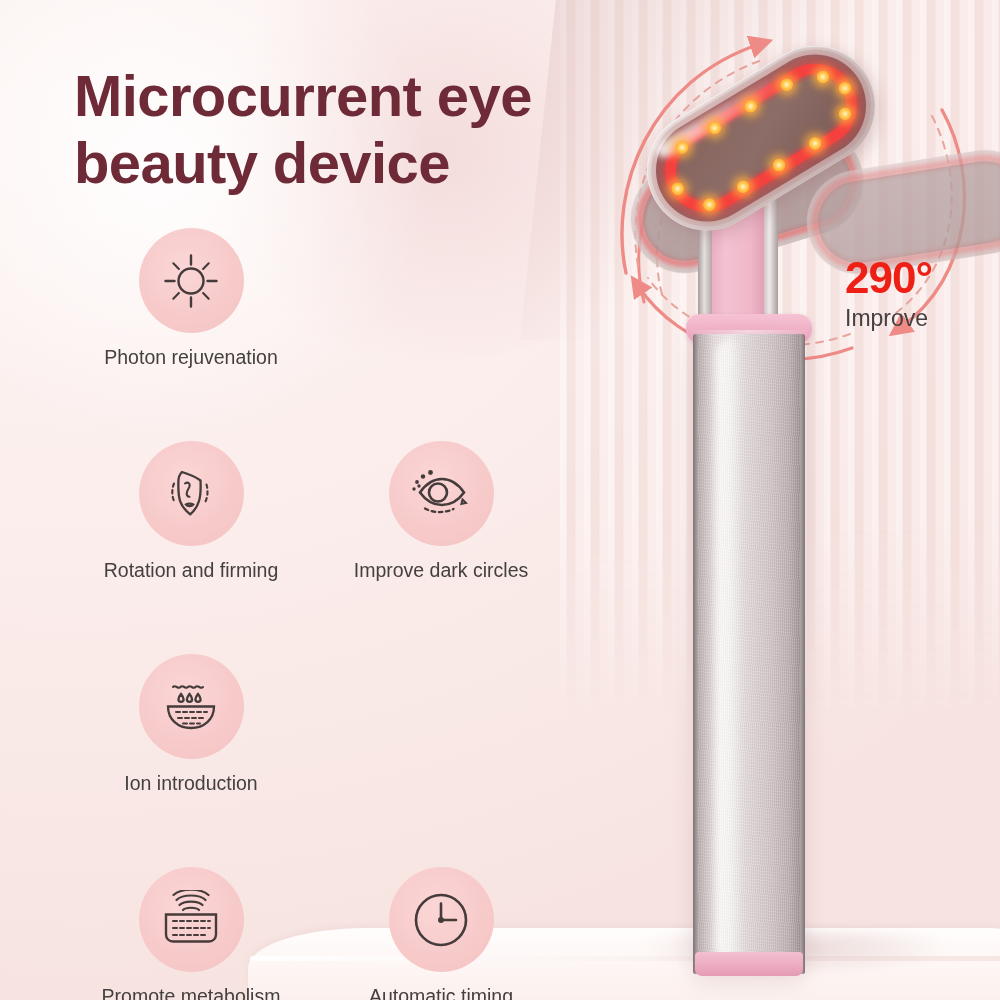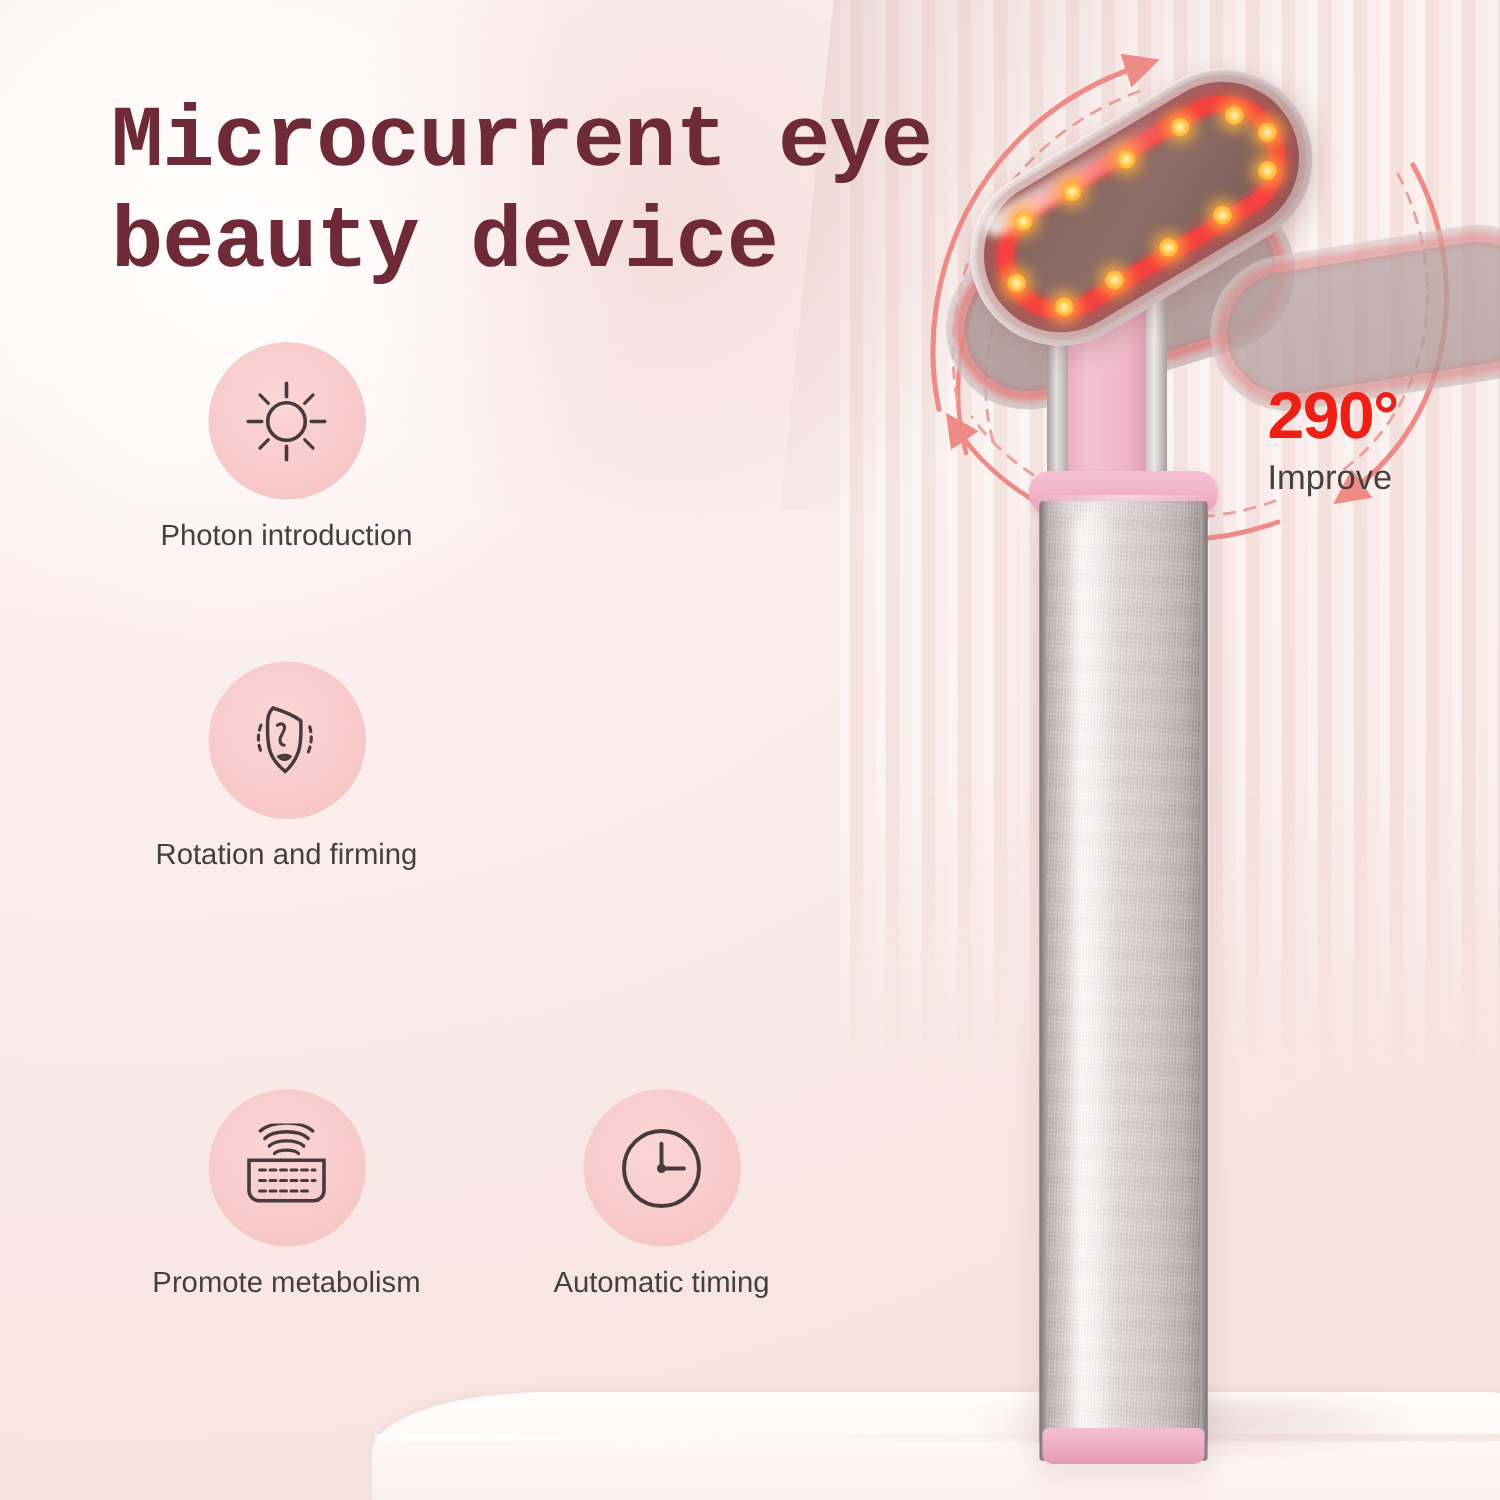--- a/index.html
+++ b/index.html
@@ -43,21 +43,21 @@
   .pedestal-edge{position:absolute;left:250px;top:956px;width:776px;height:5px;
     background:linear-gradient(90deg,rgba(255,255,255,.95),rgba(244,226,223,.85));
     border-radius:4px;filter:blur(.4px);}
   .pedestal-shadow{position:absolute;left:640px;top:930px;width:310px;height:44px;
     background:radial-gradient(ellipse at 50% 40%, rgba(186,140,140,.30), rgba(186,140,140,0) 72%);
     filter:blur(4px);}
 
   
   .title{position:absolute;left:74px;top:62px;width:580px;
     font-size:58px;line-height:1.16;font-weight:bold;color:#6e2b37;
-    letter-spacing:-.6px;font-family:Liberation Mono, monospace;}
+    letter-spacing:-.6px;}
   .title span{display:block;}
 
   
   .features{position:absolute;left:66px;top:228px;width:500px;}
   .frow{display:flex;}
   .fcell{width:250px;display:flex;flex-direction:column;align-items:center;}
   .fdisc{width:105px;height:105px;border-radius:50%;
     background:radial-gradient(circle at 44% 38%, #fbd6d6 0%, #f7c9c9 62%, #f4c2c2 100%);
     display:flex;align-items:center;justify-content:center;
     box-shadow:0 0 0 0 rgba(0,0,0,0);}
@@ -181,21 +181,21 @@
       <div class="fcell">
         <div class="fdisc">
           <svg class="icn" width="58" height="58" viewBox="0 0 58 58">
             <g fill="none" stroke="#453b3b" stroke-width="2.4" stroke-linecap="round">
               <circle cx="29" cy="29" r="12.5"></circle>
               <path d="M29 3.5v9M29 45.5v9M3.5 29h9M45.5 29h9"></path>
               <path d="M11.3 11.3l5.6 5.6M41.1 41.1l5.6 5.6M46.7 11.3l-5.6 5.6M16.9 41.1l-5.6 5.6" stroke-width="2.1"></path>
             </g>
           </svg>
         </div>
-        <div class="flabel">Photon introduction</div>
+        <div class="flabel">Photon rejuvenation</div>
       </div>
 
     </div>
 
     <div class="fgap"></div>
 
     <div class="frow">
       <div class="fcell">
         <div class="fdisc">
           <svg class="icn" width="62" height="62" viewBox="0 0 62 62">
@@ -204,25 +204,62 @@
               <path d="M25 20.5c2.2-1.6 4.6-1 4.7 1.6.1 2.9-3 5-3 8.3 0 2 1.2 3.2 2.7 3.4" stroke-width="2.1"></path>
               <path d="M26 41.5c1.6-1.1 5.4-1.1 7.2 0-1.5 2.1-5.6 2.2-7.2 0z"></path>
               <path d="M14 20.5c-2.6 6.2-2.2 14 1 19.6" stroke-width="2.1" stroke-dasharray="3.4 3.4"></path>
               <path d="M46.5 21.5c1.8 6.2 1.2 13.6-2 18.8" stroke-width="2.1" stroke-dasharray="3.4 3.4"></path>
             </g>
           </svg>
         </div>
         <div class="flabel">Rotation and firming</div>
       </div>
 
+      <div class="fcell">
+        <div class="fdisc">
+          <svg class="icn" width="66" height="60" viewBox="0 0 66 60">
+            <g fill="none" stroke="#453b3b" stroke-width="2.6" stroke-linecap="round">
+              <path d="M12 28.5c6.5-9.5 15-13.5 22-13.5s15.5 4 22 13.5c-6.5 9-14.5 12.5-22 12.5S18.5 37.5 12 28.5z"></path>
+              <circle cx="30" cy="28.5" r="9"></circle>
+              <path d="M17 44.5c7.5 4.4 19 5 28.5.5" stroke-dasharray="3.6 3.6" stroke-width="2.3"></path>
+              <path d="M54.5 35.5l3.5 3.5-4.6 1z" stroke-width="2"></path>
+            </g>
+            <g fill="#453b3b">
+              <circle cx="9" cy="18" r="1.9"></circle>
+                <circle cx="15" cy="12.5" r="2.2"></circle>
+              <circle cx="22.5" cy="8.5" r="2.4"></circle>
+              <circle cx="6" cy="25" r="1.7"></circle>
+                <circle cx="11" cy="22" r="1.7"></circle>
+            </g>
+          </svg>
+        </div>
+        <div class="flabel">Improve dark circles</div>
+      </div>
     </div>
 
     <div class="fgap"></div>
 
     <div class="frow">
+      <div class="fcell">
+        <div class="fdisc">
+          <svg class="icn" width="64" height="58" viewBox="0 0 64 58">
+            <g fill="none" stroke="#453b3b" stroke-width="2.3" stroke-linecap="round">
+              <path d="M14 9c2.5-3 5 3 7.5 0s5 3 7.5 0 5 3 7.5 0 5 3 7.5 0" stroke-width="2.1"></path>
+              <path d="M22 16c0 0-2.6 3.2-2.6 5.2 0 1.6 1.2 2.6 2.6 2.6s2.6-1 2.6-2.6C24.6 19.2 22 16 22 16z"></path>
+              <path d="M30.5 16c0 0-2.6 3.2-2.6 5.2 0 1.6 1.2 2.6 2.6 2.6s2.6-1 2.6-2.6C33.1 19.2 30.5 16 30.5 16z"></path>
+              <path d="M39 16c0 0-2.6 3.2-2.6 5.2 0 1.6 1.2 2.6 2.6 2.6s2.6-1 2.6-2.6C41.6 19.2 39 16 39 16z"></path>
+              <path d="M9 28.5h46c0 13-10 21.5-23 21.5S9 41.5 9 28.5z"></path>
+              <path d="M17 34h4M24 34h4M31 34h4M38 34h4M45 34h3" stroke-width="2"></path>
+              <path d="M19 40h4M26 40h4M33 40h4M40 40h4" stroke-width="2"></path>
+              <path d="M24 45.5h4M31 45.5h4M38 45.5h3" stroke-width="2"></path>
+            </g>
+          </svg>
+        </div>
+        <div class="flabel">Ion introduction</div>
+      </div>
 
     </div>
 
     <div class="fgap"></div>
 
     <div class="frow">
       <div class="fcell">
         <div class="fdisc">
           <svg class="icn" width="66" height="60" viewBox="0 0 66 60">
             <g fill="none" stroke="#453b3b" stroke-linecap="round">

